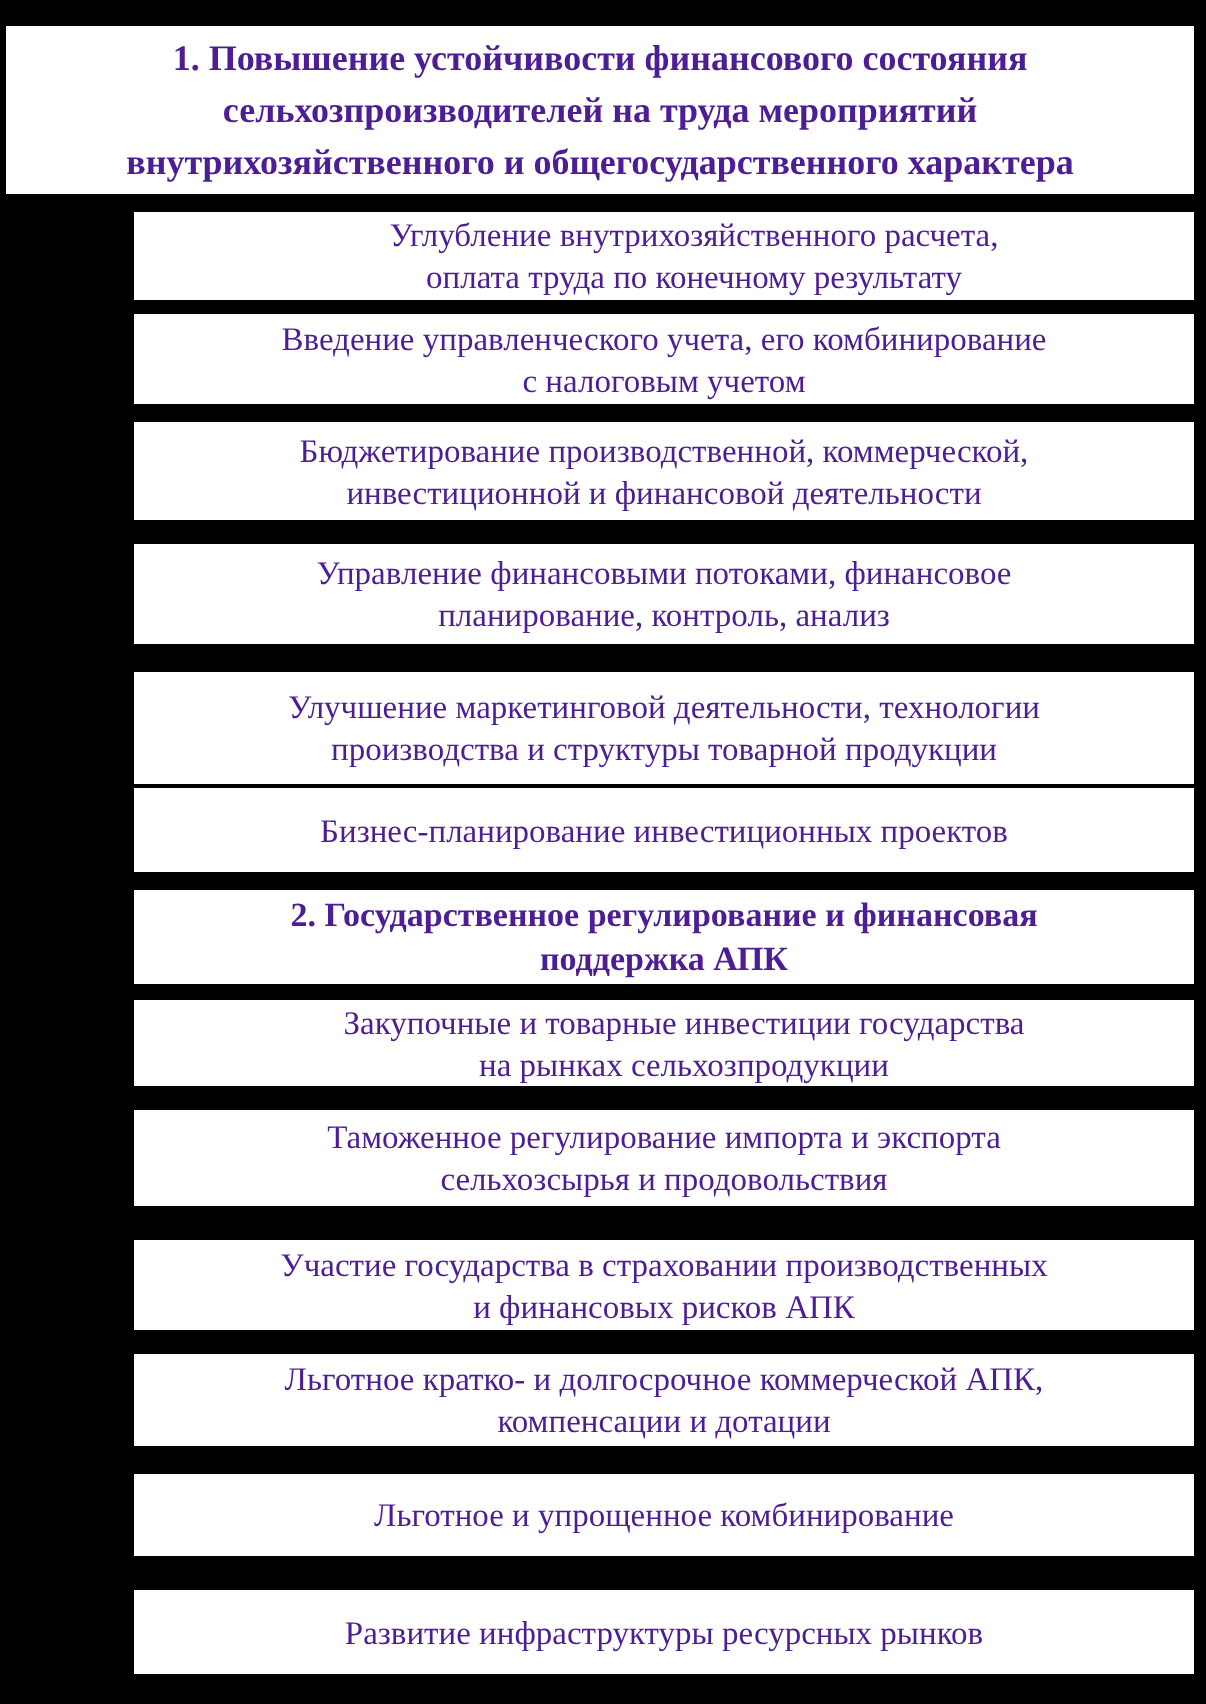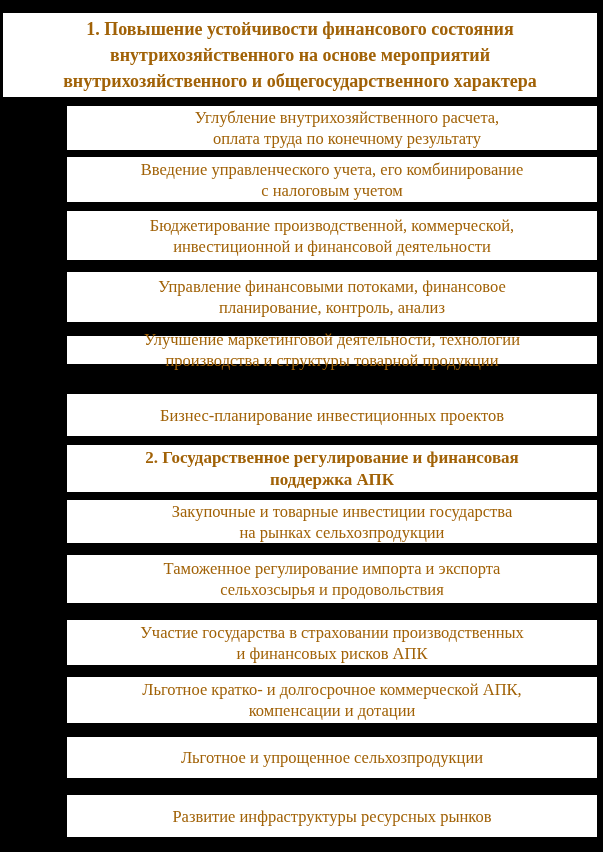--- a/index.html
+++ b/index.html
@@ -12,58 +12,58 @@
     height: 852px;
     background: #000000;
     overflow: hidden;
   }
 
   .box {
     position: absolute;
     left: 67px;
     width: 530px;
     background: #ffffff;
-    color: #a16207;
+    color: #4c1d95;
     display: flex;
     flex-direction: column;
     justify-content: center;
     align-items: center;
     text-align: center;
     font-family: "Liberation Serif", "DejaVu Serif", serif;
     font-size: 16.5px;
     line-height: 21px;
   }
 
   .box .line { display: block; white-space: nowrap; }
 
   .box.bold { font-weight: bold; }
 
   #b0  { left: 3px; width: 594px; top: 13px;  height: 84px; font-size: 18px; line-height: 26px; }
   #b1  { top: 106px; height: 44px; padding-left: 30px; }
   #b2  { top: 157px; height: 45px; }
   #b3  { top: 211px; height: 49px; }
   #b4  { top: 272px; height: 50px; }
-  #b5  { top: 336px; height: 28px; }
+  #b5  { top: 336px; height: 56px; }
   #b6  { top: 394px; height: 42px; }
   #b7  { top: 445px; height: 47px; font-size: 17px; line-height: 22px; }
   #b8  { top: 500px; height: 43px; padding-left: 20px; }
   #b9  { top: 555px; height: 48px; }
   #b10 { top: 620px; height: 45px; }
   #b11 { top: 677px; height: 46px; }
   #b12 { top: 737px; height: 41px; }
   #b13 { top: 795px; height: 42px; text-align: center; }
 </style>
 </head>
 <body>
 
 <div class="canvas">
 
   <div id="b0" class="box bold">
     <span class="line">1. Повышение устойчивости финансового состояния</span>
-    <span class="line">внутрихозяйственного на основе мероприятий</span>
+    <span class="line">сельхозпроизводителей на труда мероприятий</span>
     <span class="line">внутрихозяйственного и общегосударственного характера</span>
   </div>
 
   <div id="b1" class="box">
     <span class="line">Углубление внутрихозяйственного расчета,</span>
     <span class="line">оплата труда по конечному результату</span>
   </div>
 
   <div id="b2" class="box">
     <span class="line">Введение управленческого учета, его комбинирование</span>
@@ -108,20 +108,20 @@
     <span class="line">Участие государства в страховании производственных</span>
     <span class="line">и финансовых рисков АПК</span>
   </div>
 
   <div id="b11" class="box">
     <span class="line">Льготное кратко- и долгосрочное коммерческой АПК,</span>
     <span class="line">компенсации и дотации</span>
   </div>
 
   <div id="b12" class="box">
-    <span class="line">Льготное и упрощенное сельхозпродукции</span>
+    <span class="line">Льготное и упрощенное комбинирование</span>
   </div>
 
   <div id="b13" class="box">
     <span class="line">Развитие инфраструктуры ресурсных рынков</span>
   </div>
 
 </div>
 
 </body></html>

